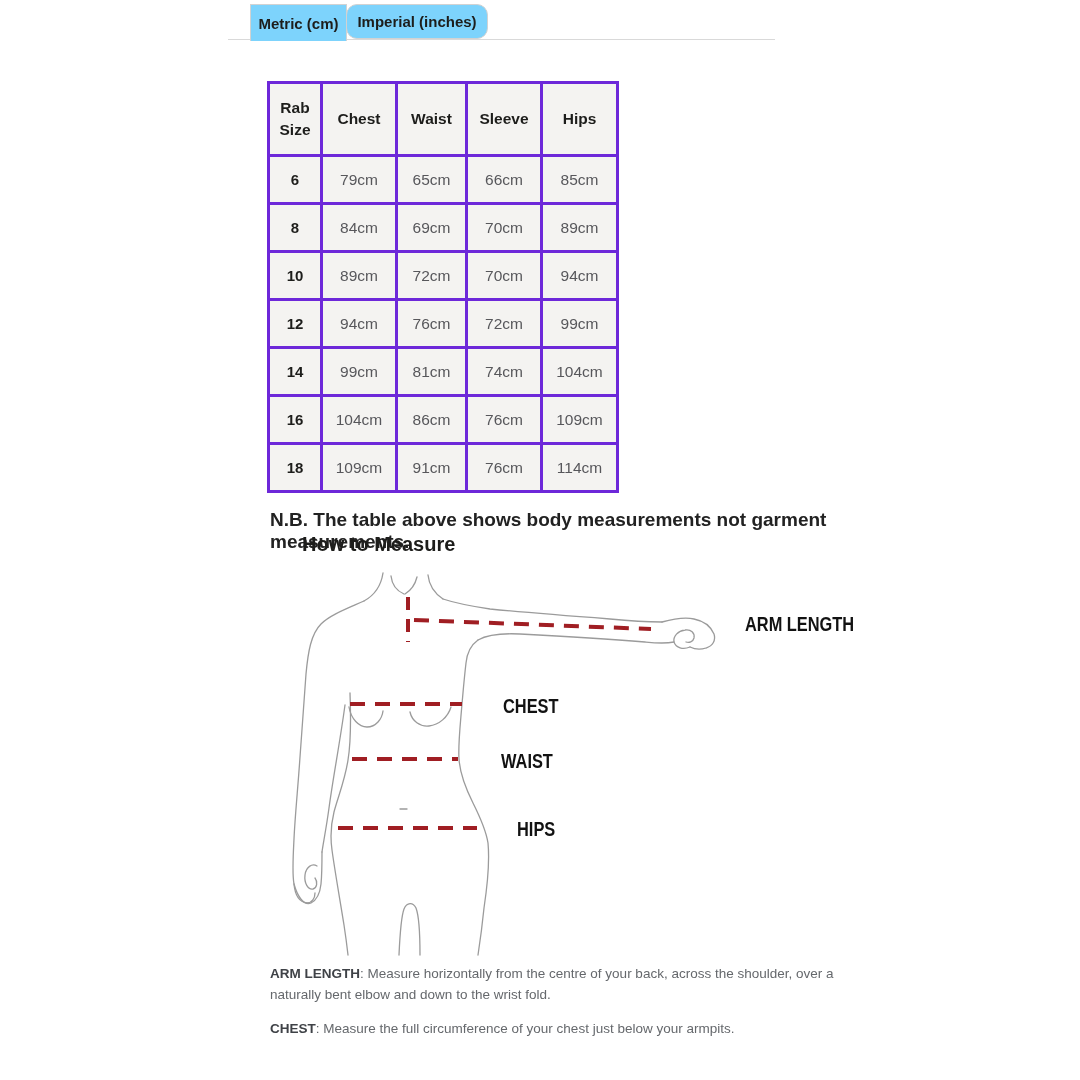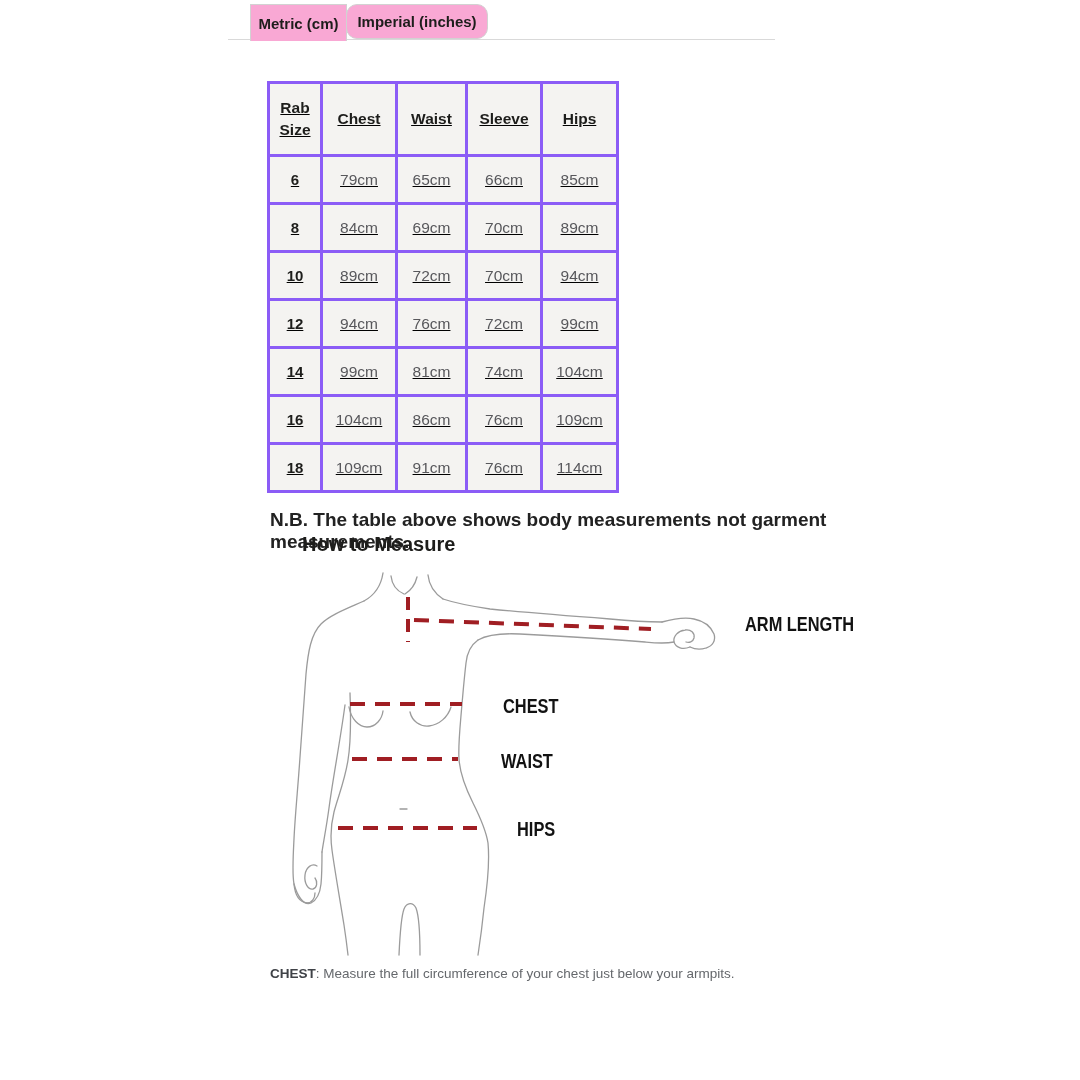--- a/index.html
+++ b/index.html
@@ -19,31 +19,31 @@
   }
   
   .tabbar{
     position:absolute;left:228px;top:4px;width:547px;height:36px;
     border-bottom:1px solid #d9d9d9;
   }
   .tab{
     position:absolute;top:0;height:35px;
     display:flex;align-items:center;justify-content:center;
     border:1px solid var(--tab-border);
-    background:#f9a8d4;color:var(--ink);
+    background:#7dd3fc;color:var(--ink);
     font-size:15px;font-weight:bold;cursor:pointer;
   }
   .tab.active{height:37px;border-bottom:none;z-index:2;}
   .tab.metric{left:22px;width:97px;}
   .tab.imperial{left:118px;width:142px;border-radius:11px;}
   
   .size-table{
     position:absolute;left:267px;top:81px;
     border-collapse:separate;border-spacing:3px;
-    table-layout:fixed;background:#8b5cf6;text-decoration:underline;
+    table-layout:fixed;background:#6d28d9;
   }
   .size-table th,.size-table td{
     background:var(--cell-bg);text-align:center;vertical-align:middle;
     padding:0;
   }
   .size-table th{
     height:70px;font-size:15.5px;font-weight:bold;color:var(--ink);line-height:1.45;
   }
   .size-table td{height:45px;font-size:15.5px;color:var(--cell-text);font-weight:normal;}
   .size-table td.size-cell{font-weight:bold;color:var(--ink);font-size:15px;}
@@ -201,14 +201,15 @@
     <path class="redline" d="M 352,759 L 458,759"></path>
     <path class="redline" d="M 338,828 L 477,828"></path>
   </svg>
   <div class="measure-label lbl-armlength">ARM LENGTH</div>
   <div class="measure-label lbl-chest">CHEST</div>
   <div class="measure-label lbl-waist">WAIST</div>
   <div class="measure-label lbl-hips">HIPS</div>
 </div>
 
 <div class="instructions">
+  <p><b>ARM LENGTH</b><span>: Measure horizontally from the centre of your back, across the shoulder, over a naturally bent elbow and down to the wrist fold.</span></p>
   <p><b>CHEST</b><span>: Measure the full circumference of your chest just below your armpits.</span></p>
 </div>
 
 </body></html>

